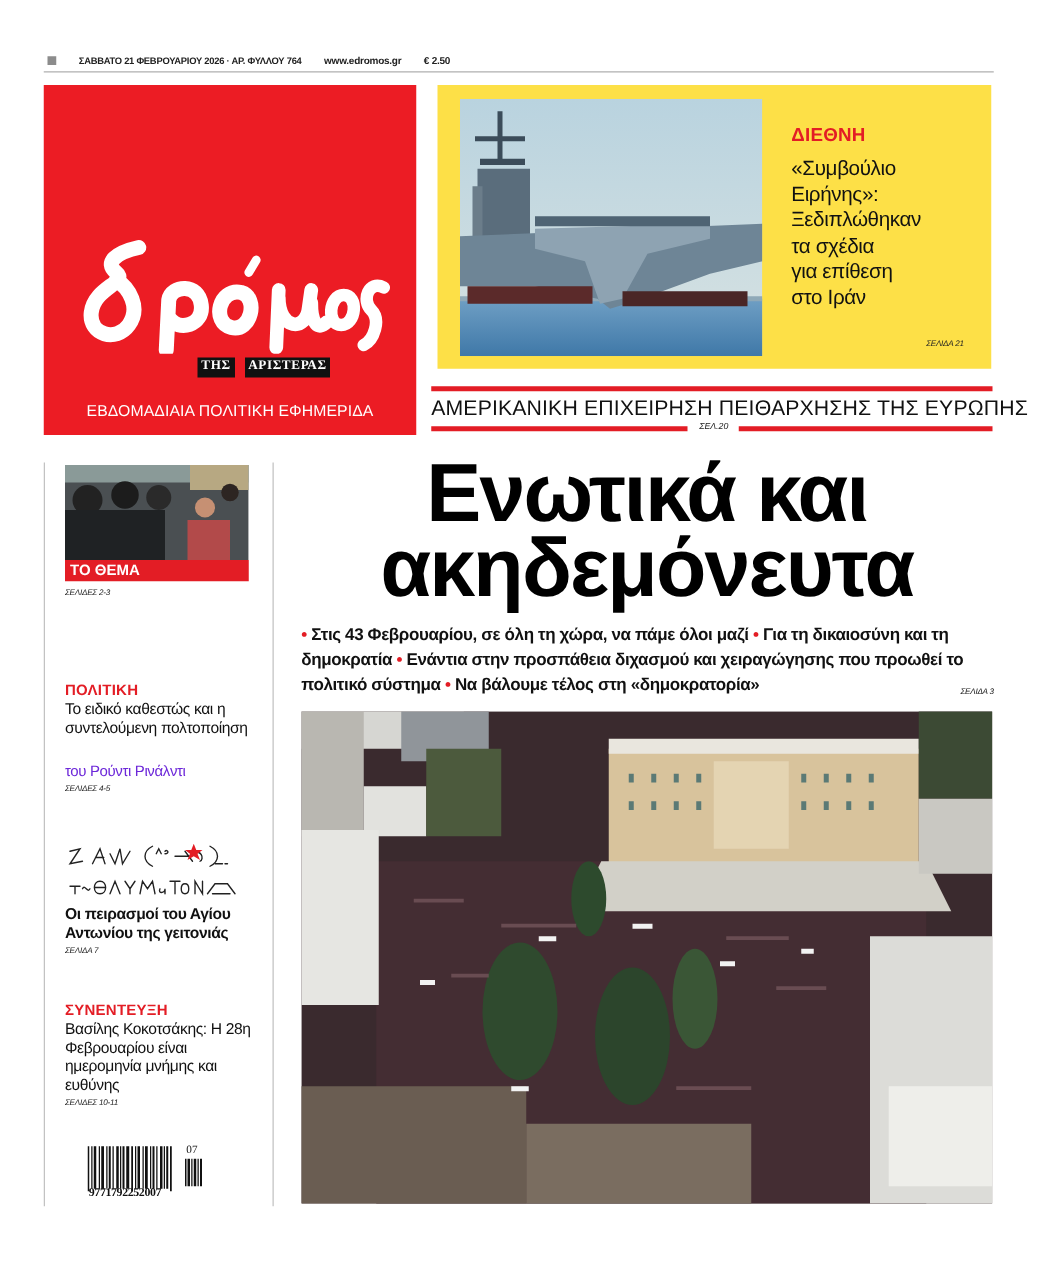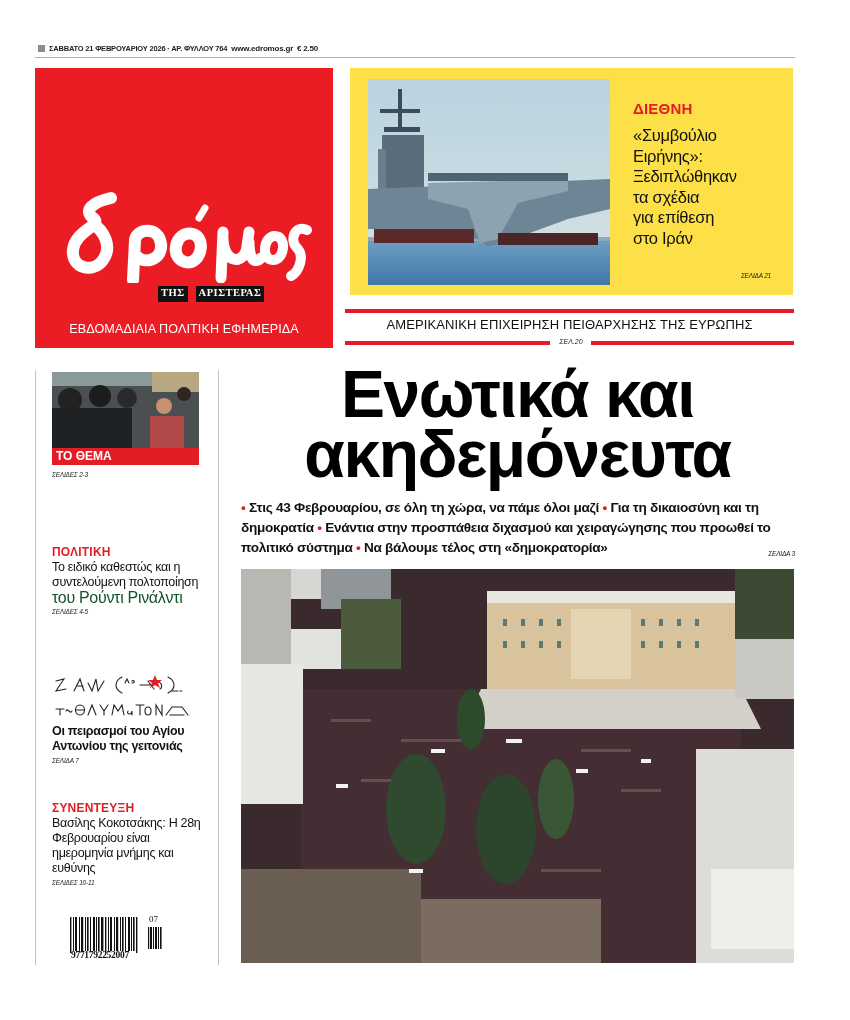--- a/index.html
+++ b/index.html
@@ -2,57 +2,57 @@
 <html><head>
 <meta charset="utf-8">
 <style>
   * { box-sizing: border-box; margin: 0; padding: 0; }
   html, body { width: 850px; height: 1020px; background: #ffffff; overflow: hidden; }
   body { position: relative; font-family: "Liberation Sans", sans-serif; color: #111; }
 
   .abs { position: absolute; }
 
   
-  .topline { left: 38px; top: 41px; height: 14px; display: flex; align-items: center; gap: 4px; font-size: 7.5px; color: #222; font-weight: bold; letter-spacing: -0.2px; }
+  .topline { left: 38px; top: 41px; height: 14px; display: flex; align-items: center; gap: 18px; font-size: 7.5px; color: #222; font-weight: bold; letter-spacing: -0.2px; }
   .topline .sq { width: 7px; height: 7px; background: #8c8c8c; }
   .topline .site { font-size: 8px; font-weight: bold; }
   .toprule { left: 35px; top: 57px; width: 760px; height: 1px; background: #b0b0b0; }
 
   
   .mast { left: 35px; top: 68px; width: 298px; height: 280px; background: #ec1c24; }
   .logo-word { position: absolute; left: 28px; top: 120px; width: 250px; height: 95px; }
   .logo-sub { position: absolute; left: 123px; top: 218px; height: 16px; display: flex; gap: 8px; }
   .logo-sub span { background: #111; color: #fff; font-family: "Liberation Serif", serif; font-weight: bold; font-size: 10.5px; padding: 1px 3px; letter-spacing: 0.5px; }
   .mast-tag { position: absolute; left: 0; width: 100%; top: 254px; text-align: center; color: #fff; font-size: 12.6px; letter-spacing: 0.1px; }
 
   
   .intl { left: 350px; top: 68px; width: 443px; height: 227px; background: #fde047; }
   .intl-photo { position: absolute; left: 18px; top: 11px; width: 242px; height: 206px; overflow: hidden; }
   .intl-cat { position: absolute; left: 283px; top: 32px; color: #e31d25; font-weight: bold; font-size: 15px; letter-spacing: 0.2px; }
   .intl-title { position: absolute; left: 283px; top: 57px; font-size: 16.5px; line-height: 20.5px; color: #111; letter-spacing: -0.3px; }
   .intl-page { position: absolute; right: 22px; top: 204px; font-size: 6.5px; font-style: italic; color: #222; letter-spacing: -0.2px; }
 
   
   .banner-rule-top { left: 345px; top: 309px; width: 449px; height: 4px; background: #e31d25; }
-  .banner-text { left: 345px; top: 317px; width: 449px; text-align: center; font-size: 13px; letter-spacing: 0.1px; color: #111; white-space: nowrap; }
+  .banner-text { left: 345px; top: 317px; width: 449px; text-align: center; font-size: 17px; letter-spacing: 0.1px; color: #111; white-space: nowrap; }
   .banner-rule-bot-l { left: 345px; top: 341px; width: 205px; height: 4px; background: #e31d25; }
   .banner-rule-bot-r { left: 591px; top: 341px; width: 203px; height: 4px; background: #e31d25; }
   .banner-page { left: 551px; top: 338px; width: 40px; text-align: center; font-size: 7px; font-style: italic; color: #222; }
 
   
   .side-line-l { left: 35px; top: 370px; width: 1px; height: 595px; background: #c2c2c2; }
   .side-line-r { left: 218px; top: 370px; width: 1px; height: 595px; background: #c2c2c2; }
 
   .side-photo { left: 52px; top: 372px; width: 147px; height: 76px; overflow: hidden; }
   .side-redbar { left: 52px; top: 448px; width: 147px; height: 17px; background: #e31d25; color: #fff; font-weight: bold; font-size: 12px; padding-left: 4px; line-height: 17px; }
   .side-story { left: 52px; width: 160px; }
   .side-cat { color: #e31d25; font-weight: bold; font-size: 12px; letter-spacing: 0.2px; margin-bottom: 1px; }
   .side-head { font-size: 12.5px; line-height: 15px; color: #111; letter-spacing: -0.3px; }
   .side-head.bold { font-weight: bold; }
-  .side-sub { font-size: 16px; line-height: 15px; color: #14532d; letter-spacing: -0.3px; }
+  .side-sub { font-size: 12px; line-height: 15px; color: #6d28d9; letter-spacing: -0.3px; margin-top: 20px; }
   .side-page { font-size: 6.5px; font-style: italic; color: #222; margin-top: 3px; letter-spacing: -0.2px; }
 
   .avli-doodle { left: 52px; top: 675px; width: 150px; height: 48px; }
 
   .barcode { left: 70px; top: 915px; width: 104px; height: 48px; }
   .barcode-num { left: 71px; top: 950px; font-family: "Liberation Serif", serif; font-weight: bold; font-size: 9.5px; letter-spacing: -0.3px; }
   .barcode-issue { left: 149px; top: 914px; font-family: "Liberation Serif", serif; font-weight: normal; font-size: 9px; }
 
   
   .main-headline { left: 240px; top: 364px; width: 555px; text-align: center; font-size: 66px; line-height: 60px; font-weight: bold; letter-spacing: -1.5px; color: #000; }

